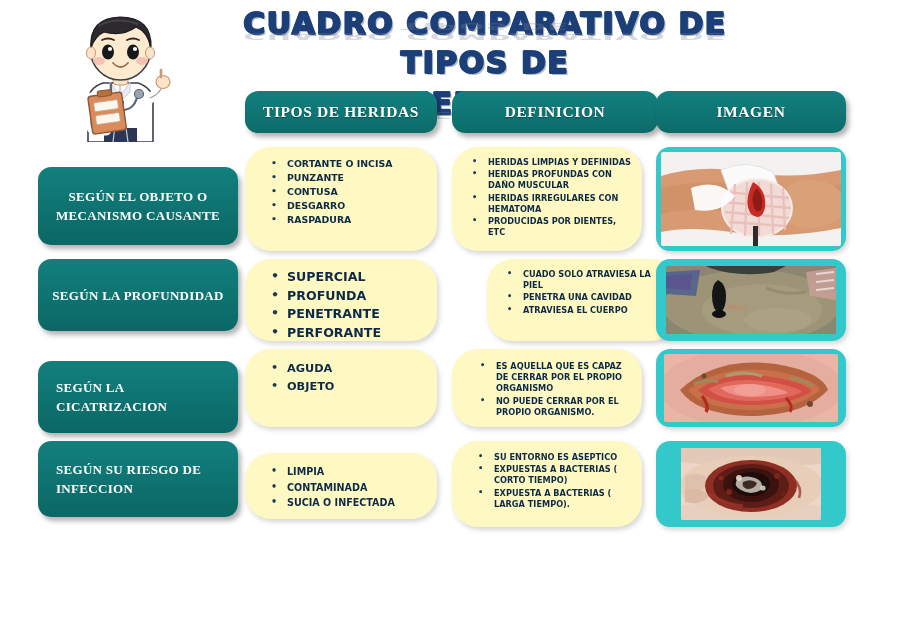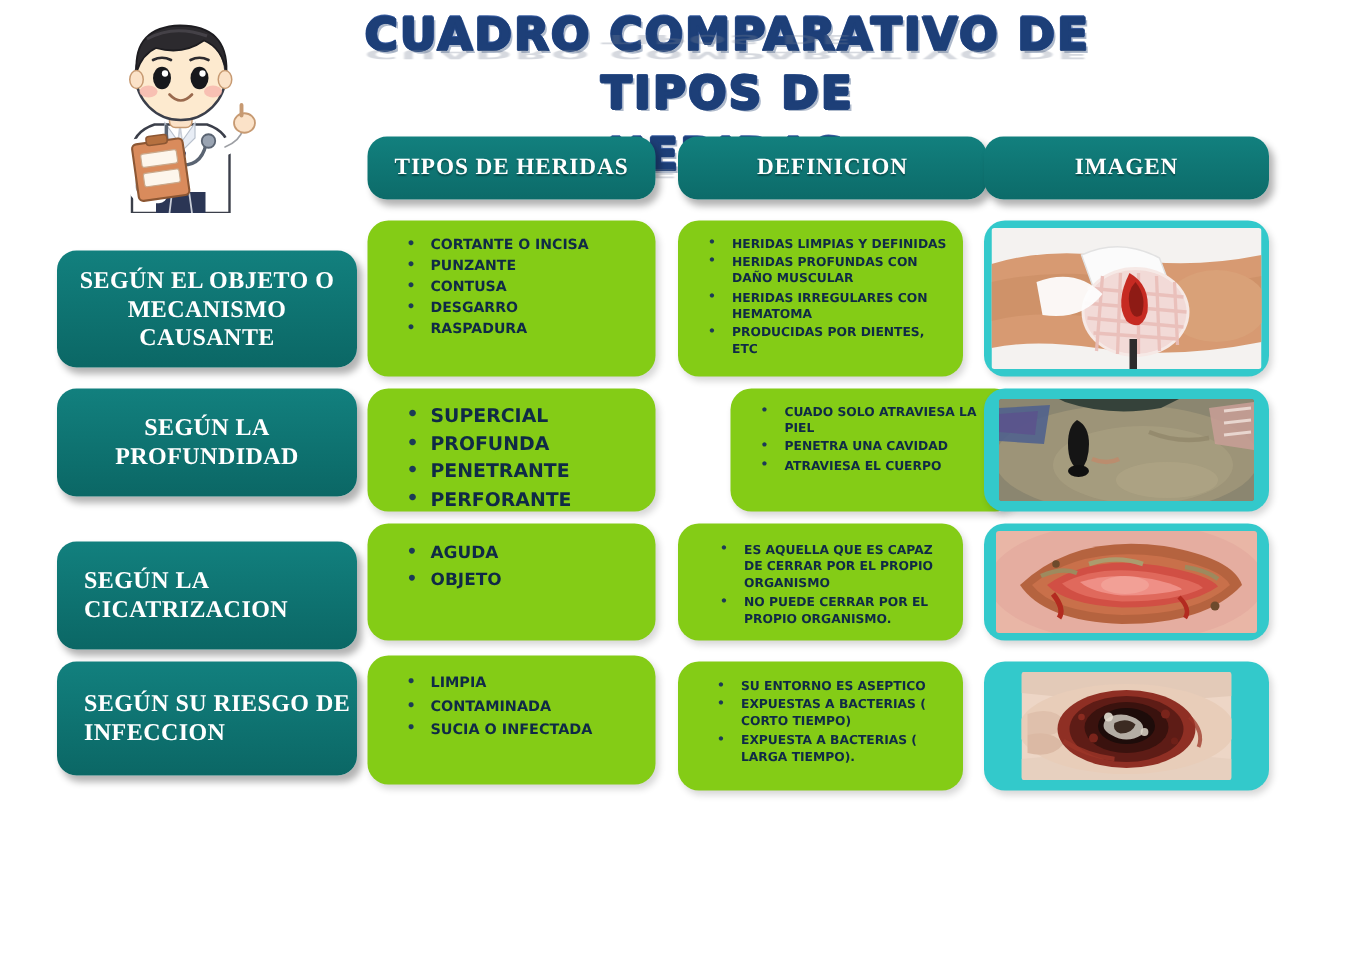--- a/index.html
+++ b/index.html
@@ -89,39 +89,39 @@
   .cat {
     position: absolute;
     left: 38px;
     width: 200px;
     background: linear-gradient(180deg,#12807e 0%, #0b6765 100%);
     border-radius: 13px;
     box-shadow: 3px 4px 5px rgba(0,0,0,.30);
     color: #ffffff;
     font-family: "Liberation Serif", serif;
     font-weight: bold;
-    font-size: 16px;
+    font-size: 13px;
     letter-spacing: .3px;
     line-height: 19px;
     display: flex;
     align-items: center;
     box-sizing: border-box;
   }
   .cat.center { justify-content: center; text-align: center; padding: 0 12px; }
   .cat.leftal { justify-content: flex-start; text-align: left; padding: 0 0 0 18px; }
 
   #cat-1 { top: 167px; height: 78px; }
   #cat-2 { top: 259px; height: 72px; }
   #cat-3 { top: 361px; height: 72px; }
   #cat-4 { top: 441px; height: 76px; }
 
   .cell {
     position: absolute;
-    background: #84cc16;
-    border-radius: 14px;
+    background: #fef9c3;
+    border-radius: 26px;
     box-shadow: 2px 3px 5px rgba(0,0,0,.16);
     box-sizing: border-box;
   }
   .list {
     margin: 0;
     padding: 0;
     list-style: none;
     color: #0f2a46;
     font-family: "DejaVu Sans", sans-serif;
     font-weight: bold;
@@ -136,21 +136,21 @@
     position: absolute;
     left: 0;
     top: -1px;
     color: #1c3b56;
   }
 
   
   #cell-t1 { left: 245px; top: 147px; width: 192px; height: 104px; padding: 10px 10px 10px 26px; }
   #cell-t2 { left: 245px; top: 259px; width: 192px; height: 82px; padding: 9px 10px 10px 26px; }
   #cell-t3 { left: 245px; top: 349px; width: 192px; height: 78px; padding: 11px 10px 10px 26px; }
-  #cell-t4 { left: 245px; top: 437px; width: 192px; height: 86px; padding: 12px 10px 0 26px; }
+  #cell-t4 { left: 245px; top: 453px; width: 192px; height: 66px; padding: 12px 10px 0 26px; }
 
   
   #cell-d1 { left: 452px; top: 147px; width: 190px; height: 104px; padding: 10px 8px 10px 20px; }
   #cell-d2 { left: 452px; top: 259px; width: 190px; height: 82px; padding: 10px 8px 10px 20px; margin-left: 35px; }
   #cell-d3 { left: 452px; top: 349px; width: 190px; height: 78px; padding: 12px 8px 10px 20px; }
   #cell-d4 { left: 452px; top: 441px; width: 190px; height: 86px; padding: 11px 8px 10px 20px; }
 
   .sz-sm  { font-size: 8.2px;  line-height: 11.2px; }
   .sz-md  { font-size: 9.4px;  line-height: 13px; }
   .sz-lg  { font-size: 12.6px; line-height: 17.5px; }

